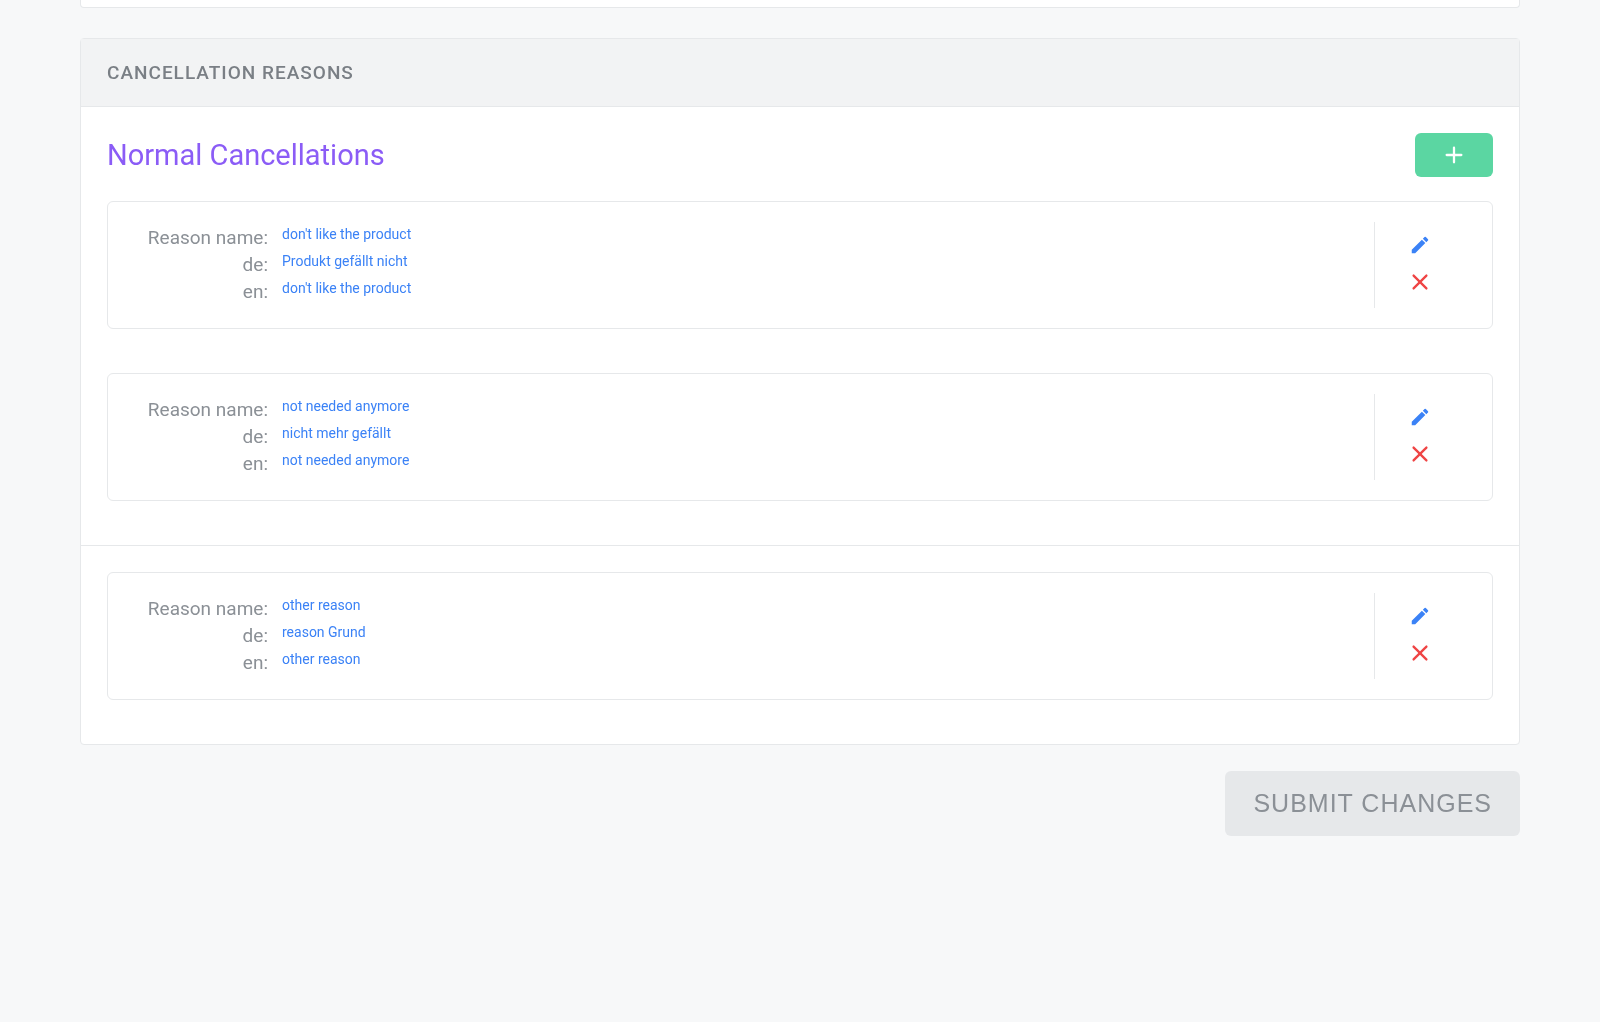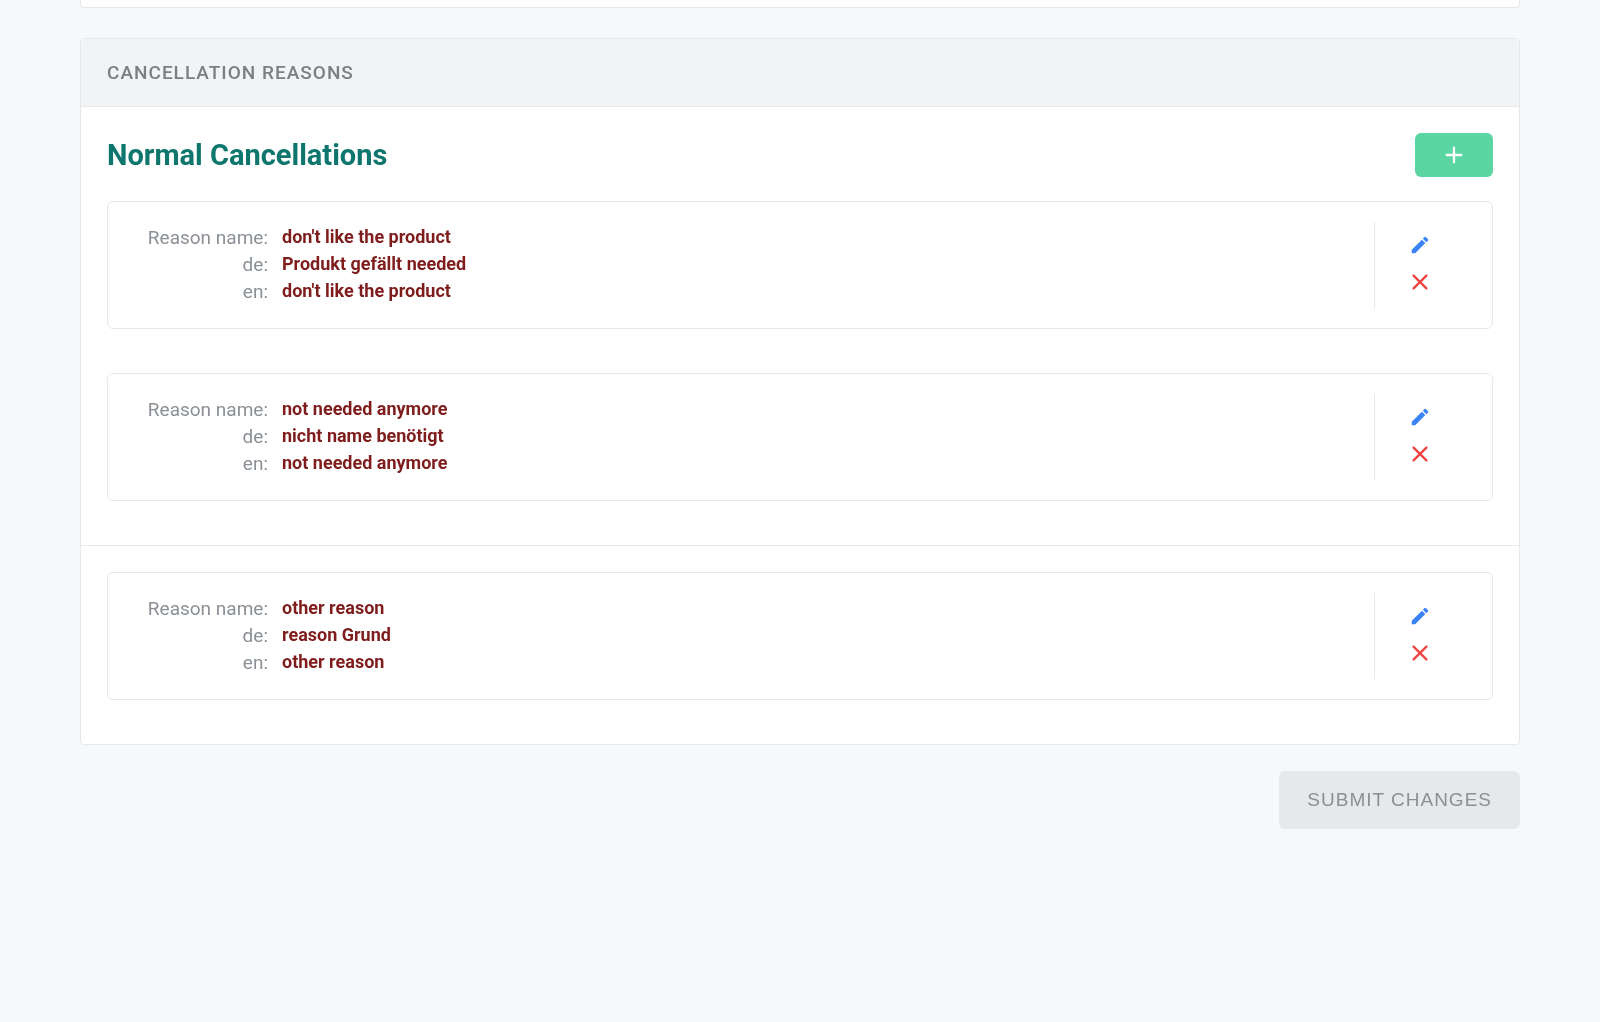--- a/index.html
+++ b/index.html
@@ -47,22 +47,22 @@
   }
   .section:last-of-type { border-bottom: none; }
   .section-heading-row {
     display: flex;
     align-items: center;
     justify-content: space-between;
     margin-bottom: 24px;
   }
   .section-heading {
     font-size: 29px;
-    font-weight: 700;
-    color: #0f766e;
+    font-weight: 400;
+    color: #8b5cf6;
   }
   .add-btn {
     width: 78px;
     height: 44px;
     border-radius: 6px;
     background: #5bd6a2;
     display: inline-flex;
     align-items: center;
     justify-content: center;
     cursor: pointer;
@@ -103,39 +103,39 @@
   }
   .reason-label {
     width: 146px;
     text-align: right;
     color: #8b9096;
     font-size: 19px;
     font-weight: 400;
     padding-right: 14px;
   }
   .reason-value {
-    font-size: 18px;
-    font-weight: 700;
-    color: #7f1d1d;
+    font-size: 14px;
+    font-weight: 400;
+    color: #3b82f6;
   }
 
   .footer-row {
     width: 1440px;
     margin: 26px auto 0 auto;
     display: flex;
     justify-content: flex-end;
     padding-right: 0;
   }
   .submit-btn {
     background: #e6e8ea;
     color: #8b9096;
     border: none;
     border-radius: 6px;
     padding: 18px 28px;
-    font-size: 19px;
+    font-size: 25px;
     letter-spacing: 1px;
     text-transform: uppercase;
     font-weight: 500;
     cursor: pointer;
   }
 
   
   .top-strip {
     width: 1440px;
     height: 8px;
@@ -171,21 +171,21 @@
         </div>
 
         <div class="reason-card">
           <div class="reason-body">
             <div class="reason-row">
               <div class="reason-label">Reason name:</div>
               <div class="reason-value">don't like the product</div>
             </div>
             <div class="reason-row">
               <div class="reason-label">de:</div>
-              <div class="reason-value">Produkt gefällt needed</div>
+              <div class="reason-value">Produkt gefällt nicht</div>
             </div>
             <div class="reason-row">
               <div class="reason-label">en:</div>
               <div class="reason-value">don't like the product</div>
             </div>
           </div>
           <div class="reason-actions">
             <button class="icon-btn" aria-label="edit">
               <svg viewBox="0 0 24 24" fill="#3b82f6">
                   <path d="M3 17.25V21h3.75L17.81 9.94l-3.75-3.75L3 17.25zM20.71 7.04a1 1 0 0 0 0-1.41l-2.34-2.34a1 1 0 0 0-1.41 0l-1.83 1.83 3.75 3.75 1.83-1.83z"></path>
@@ -201,21 +201,21 @@
         </div>
 
         <div class="reason-card">
           <div class="reason-body">
             <div class="reason-row">
               <div class="reason-label">Reason name:</div>
               <div class="reason-value">not needed anymore</div>
             </div>
             <div class="reason-row">
               <div class="reason-label">de:</div>
-              <div class="reason-value">nicht name benötigt</div>
+              <div class="reason-value">nicht mehr gefällt</div>
             </div>
             <div class="reason-row">
               <div class="reason-label">en:</div>
               <div class="reason-value">not needed anymore</div>
             </div>
           </div>
           <div class="reason-actions">
             <button class="icon-btn" aria-label="edit">
               <svg viewBox="0 0 24 24" fill="#3b82f6">
                   <path d="M3 17.25V21h3.75L17.81 9.94l-3.75-3.75L3 17.25zM20.71 7.04a1 1 0 0 0 0-1.41l-2.34-2.34a1 1 0 0 0-1.41 0l-1.83 1.83 3.75 3.75 1.83-1.83z"></path>

